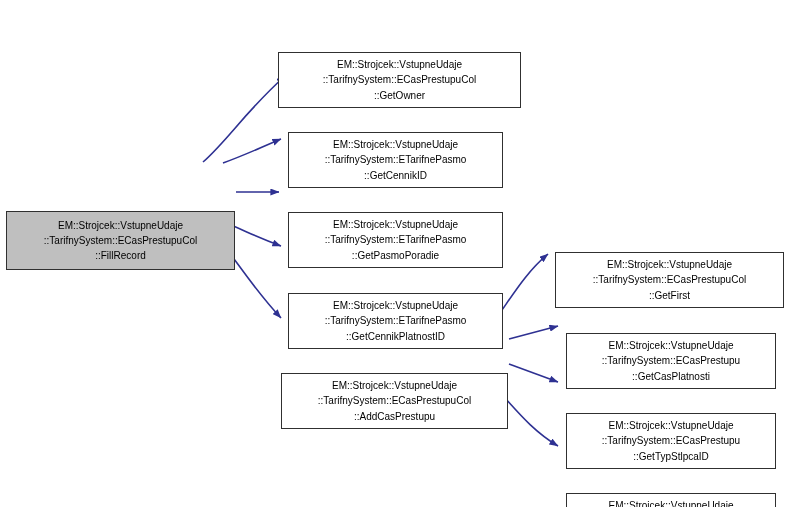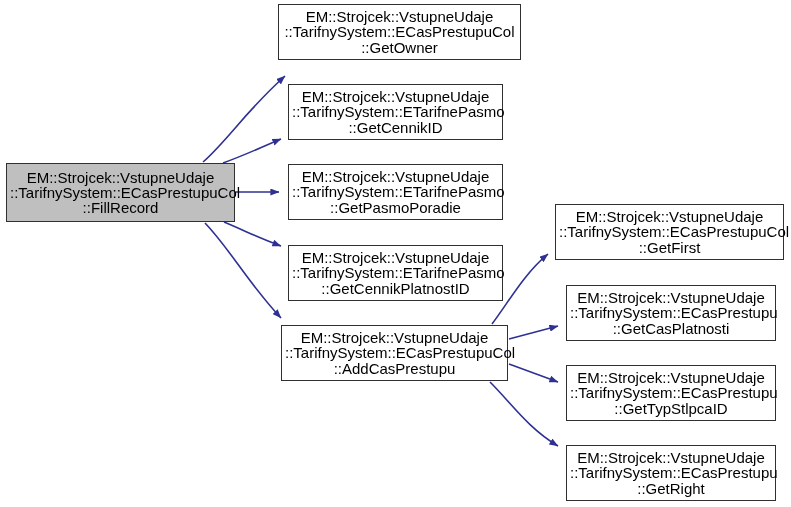--- a/index.html
+++ b/index.html
@@ -25,26 +25,27 @@
   }
   .graph-node {
     position: absolute;
     box-sizing: border-box;
     border: 1px solid #303030;
     background: #ffffff;
     display: flex;
     align-items: center;
     justify-content: center;
     text-align: center;
-    font-size: 15px;
+    font-size: 10px;
     line-height: 15.2px;
     color: #000000;
     letter-spacing: 0px;
     white-space: pre-line;
     z-index: 2;
+    margin-top: 48px;
   }
   .graph-node.root-node {
     background: #bfbfbf;
     border: 1px solid #303030;
   }
   .node-label {
     display: block;
     width: 100%;
     padding: 0 3px;
     box-sizing: border-box;

